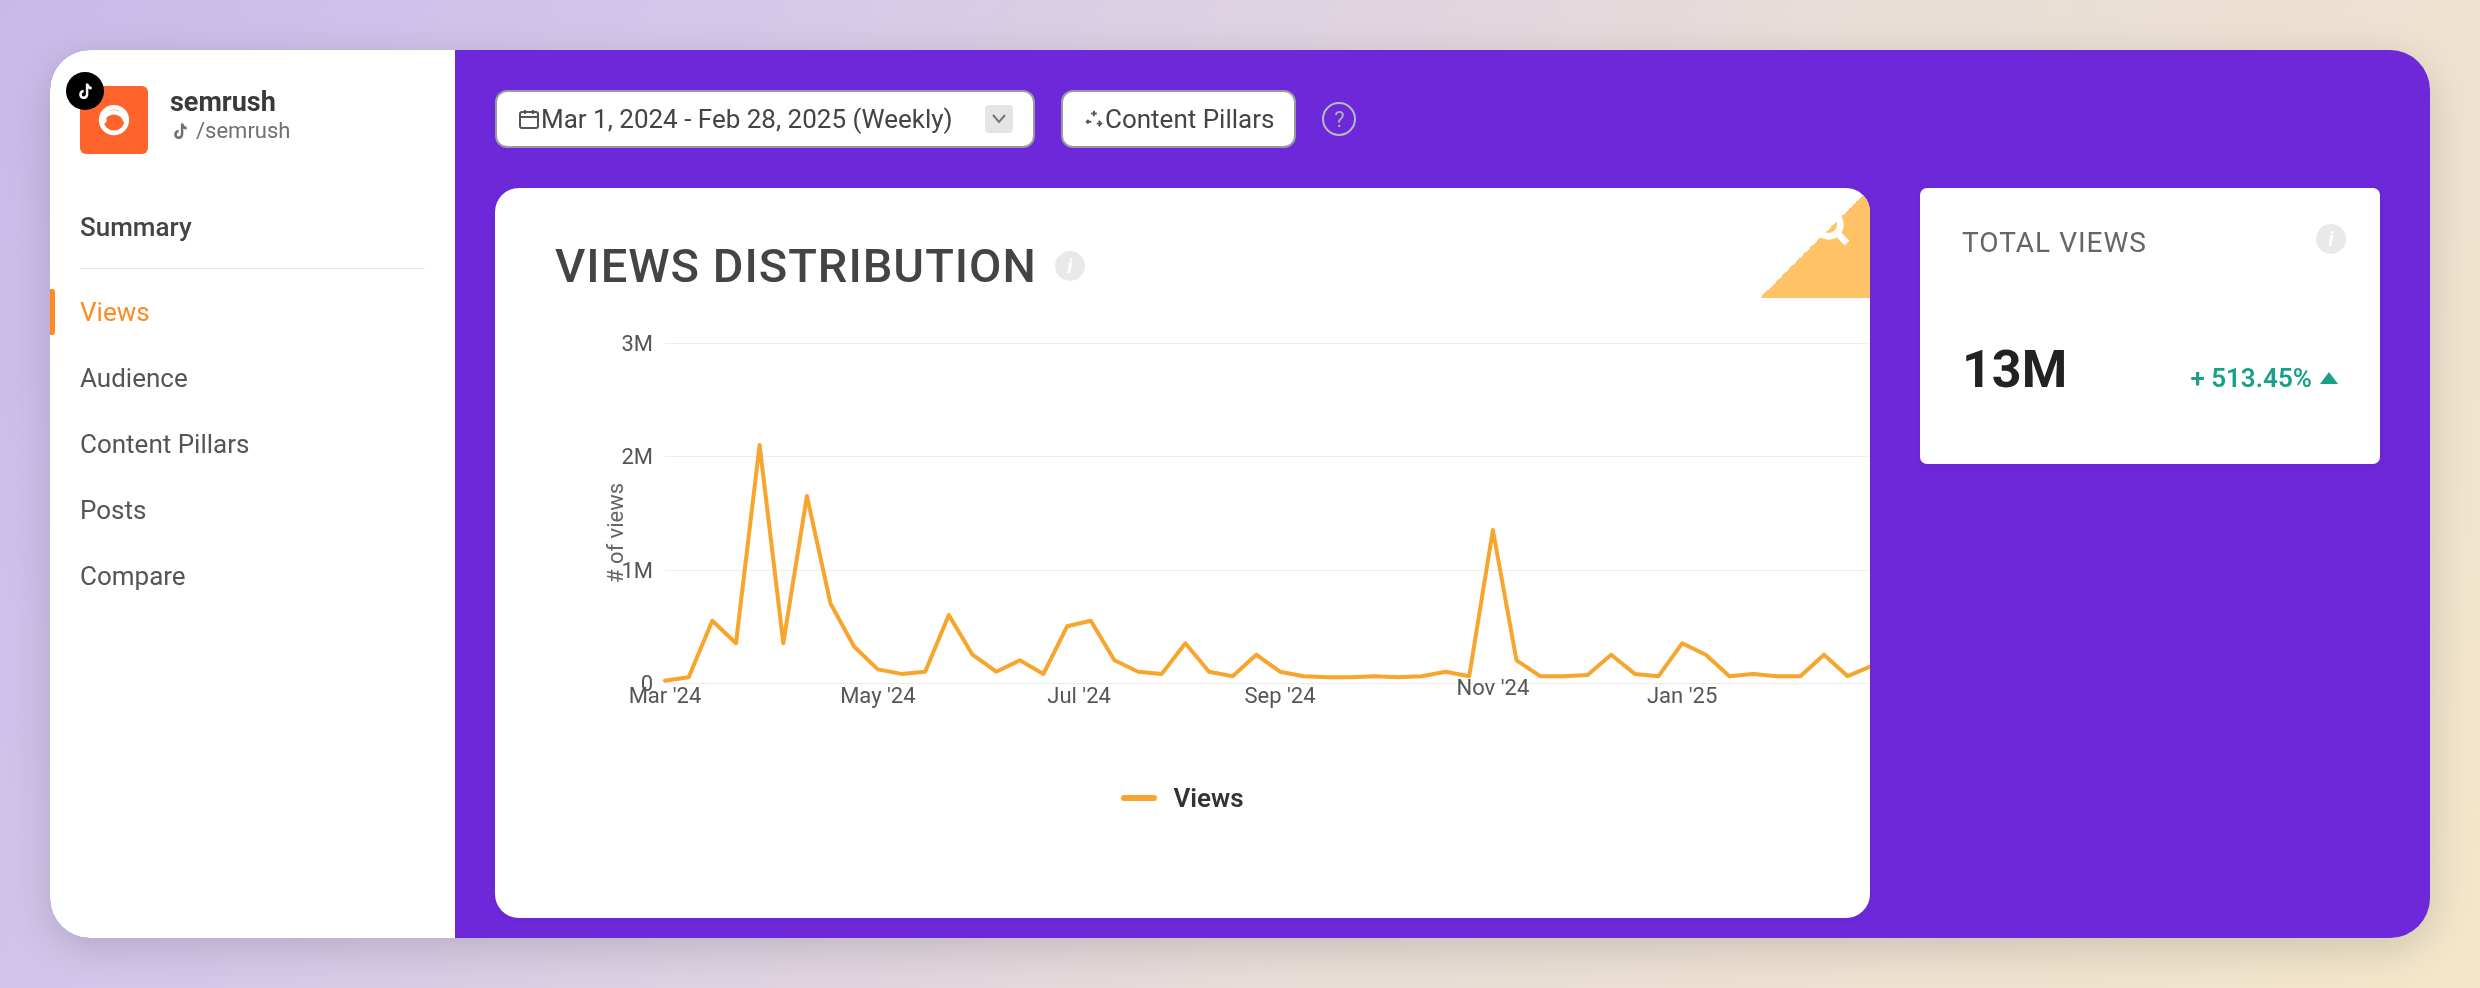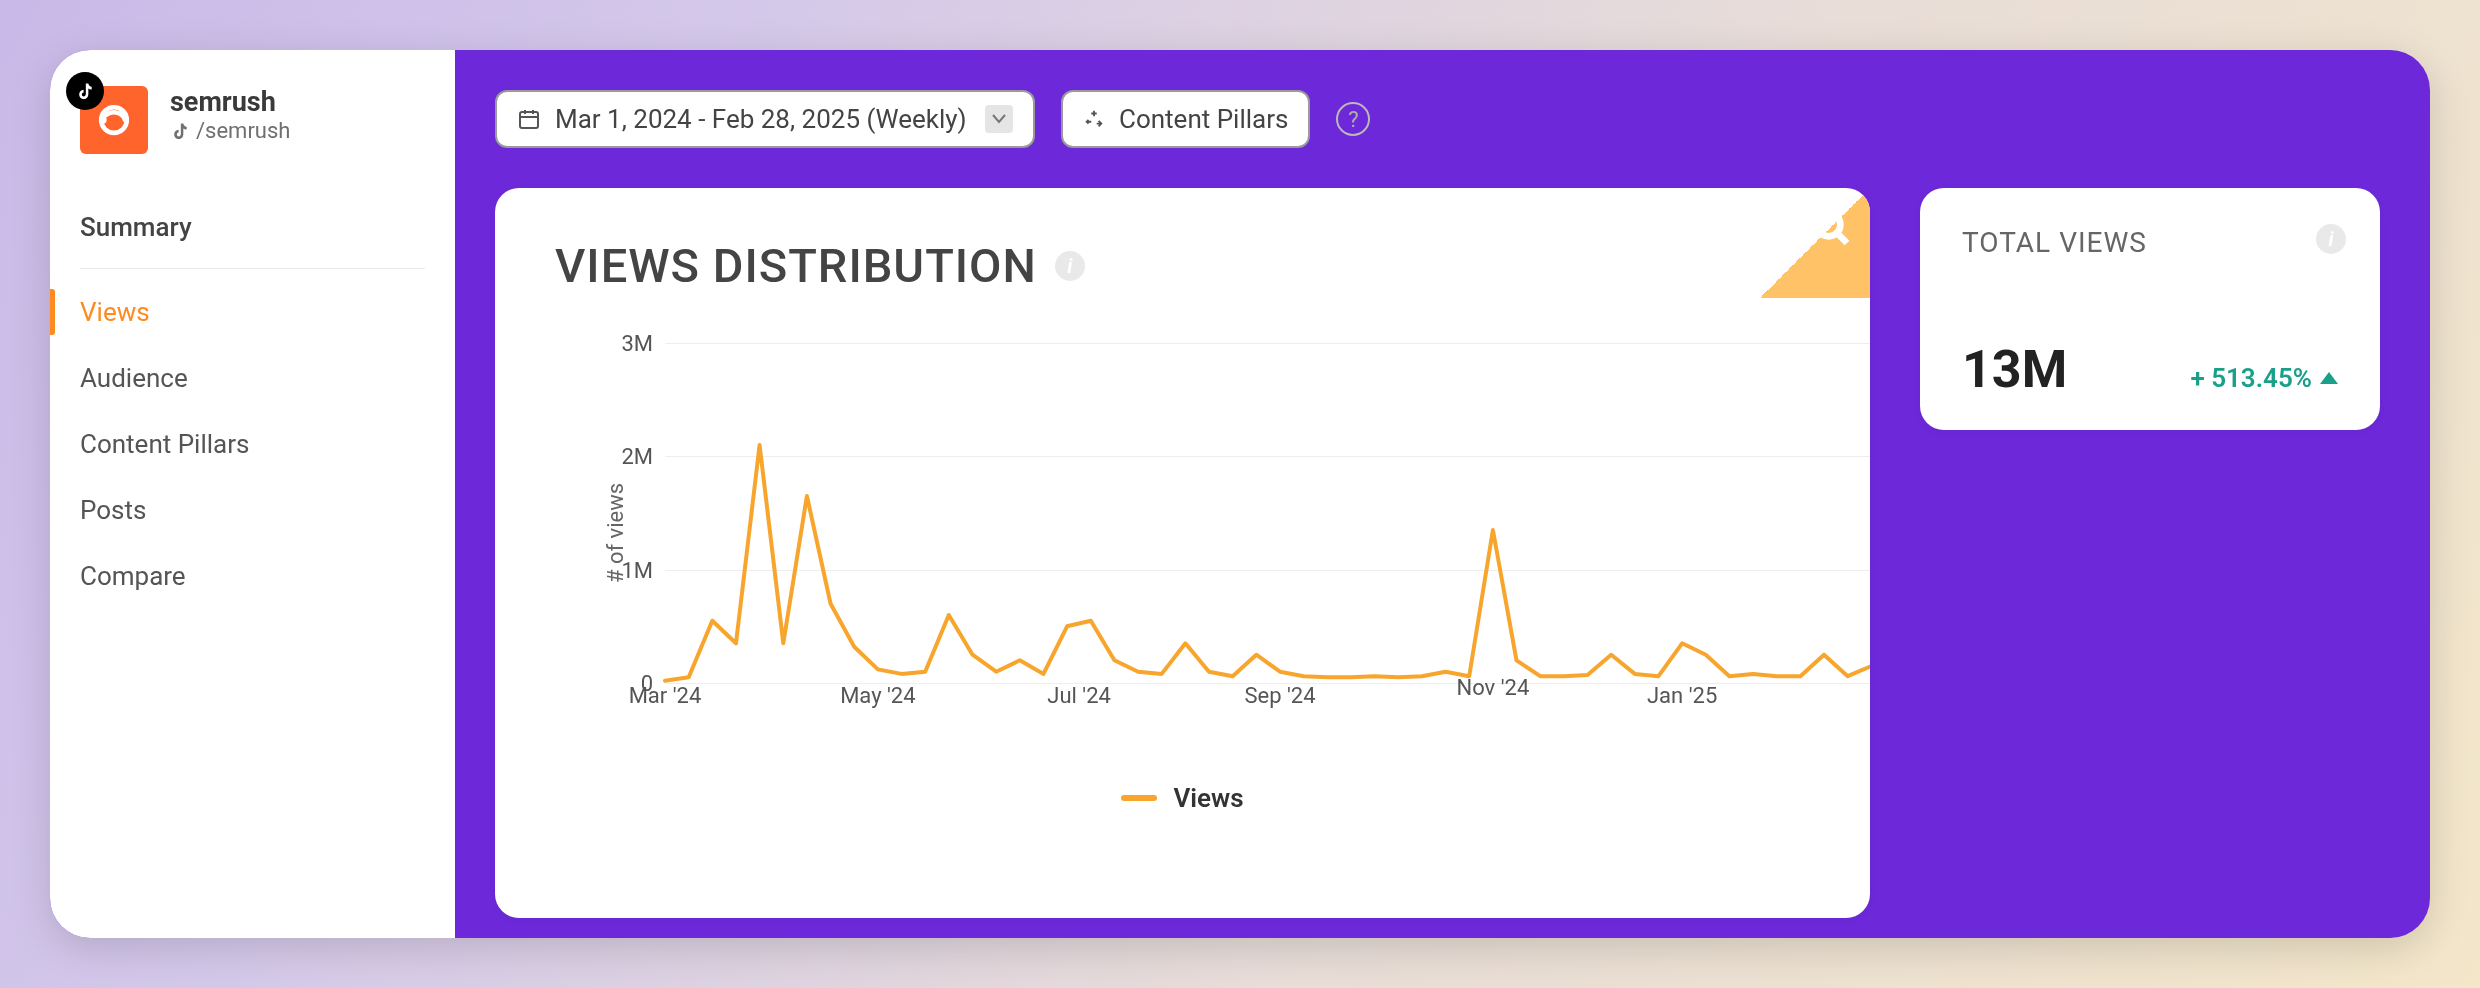--- a/index.html
+++ b/index.html
@@ -54,21 +54,21 @@
   .nav-summary { font-weight:500; color:#444; border-bottom:1px solid #e8e8e8; padding-bottom:26px; margin-bottom:10px;}
   .nav-item.active { color:#ff8a1f; position:relative; }
   .nav-item.active::before {
     content:""; position:absolute; left:-30px; top:10px; bottom:10px;
     width:5px; background:#ff8a1f; border-radius:0 3px 3px 0;
   }
   
   .main { flex:1; padding: 40px 50px 40px 40px; display:flex; flex-direction:column; }
   .topbar { display:flex; align-items:center; gap:26px; margin-bottom:40px; }
   .pill {
-    display:flex; align-items:center; gap:14px;
+    display:flex; align-items:center; gap:0;
     background:#fff; border:2px solid #9a9a9a; border-radius:12px;
     padding: 12px 20px; font-size:26px; color:#444;
   }
   .pill.date { min-width:540px; justify-content:flex-start; }
   .date-caret {
     width:28px; height:28px; border-radius:4px; background:#e5e5e5;
     display:flex; align-items:center; justify-content:center; margin-left:auto;
   }
   .help-circle {
     width:34px; height:34px; border:2px solid #b9b9b9; border-radius:50%;
@@ -102,22 +102,22 @@
   }
   .plot { position:absolute; left:70px; right:0; top:0; bottom:40px; }
   .gridline { position:absolute; left:0; right:0; height:1px; background:#eee;}
   .ytick { position:absolute; right:calc(100% + 12px); font-size:22px; color:#555; transform:translateY(-50%);}
   .xtick { position:absolute; top:calc(100% + 14px); font-size:22px; color:#555; transform:translateX(-50%); white-space:nowrap;}
   svg.line { position:absolute; inset:0; overflow:visible;}
   .legend { text-align:center; margin-top:60px; font-size:26px; font-weight:600; color:#333; display:flex; align-items:center; justify-content:center; gap:16px;}
   .legend-swatch { width:36px; height:6px; background:#f7a52c; border-radius:3px; }
   
   .total-card {
-    width:460px; background:#fff; border-radius:24px;
-    padding: 38px 42px 30px 42px; box-shadow: 0 2px 8px rgba(0,0,0,0.04);
+    width:460px; background:#fff; border-radius:7px;
+    padding: 38px 42px 64px 42px; box-shadow: 0 2px 8px rgba(0,0,0,0.04);
     position:relative;
   }
   .total-label { font-size:28px; color:#666; letter-spacing:1px; }
   .total-row { display:flex; align-items:baseline; justify-content:space-between; margin-top:80px;}
   .total-value { font-size:52px; font-weight:700; color:#222;}
   .total-delta { font-size:26px; color:#1aa089; font-weight:600; display:flex; align-items:center; gap:8px;}
   .delta-caret { width:0;height:0;border-left:9px solid transparent;border-right:9px solid transparent;border-bottom:12px solid #1aa089;}
   .total-info { position:absolute; top:36px; right:34px;}
 </style>
 </head>

